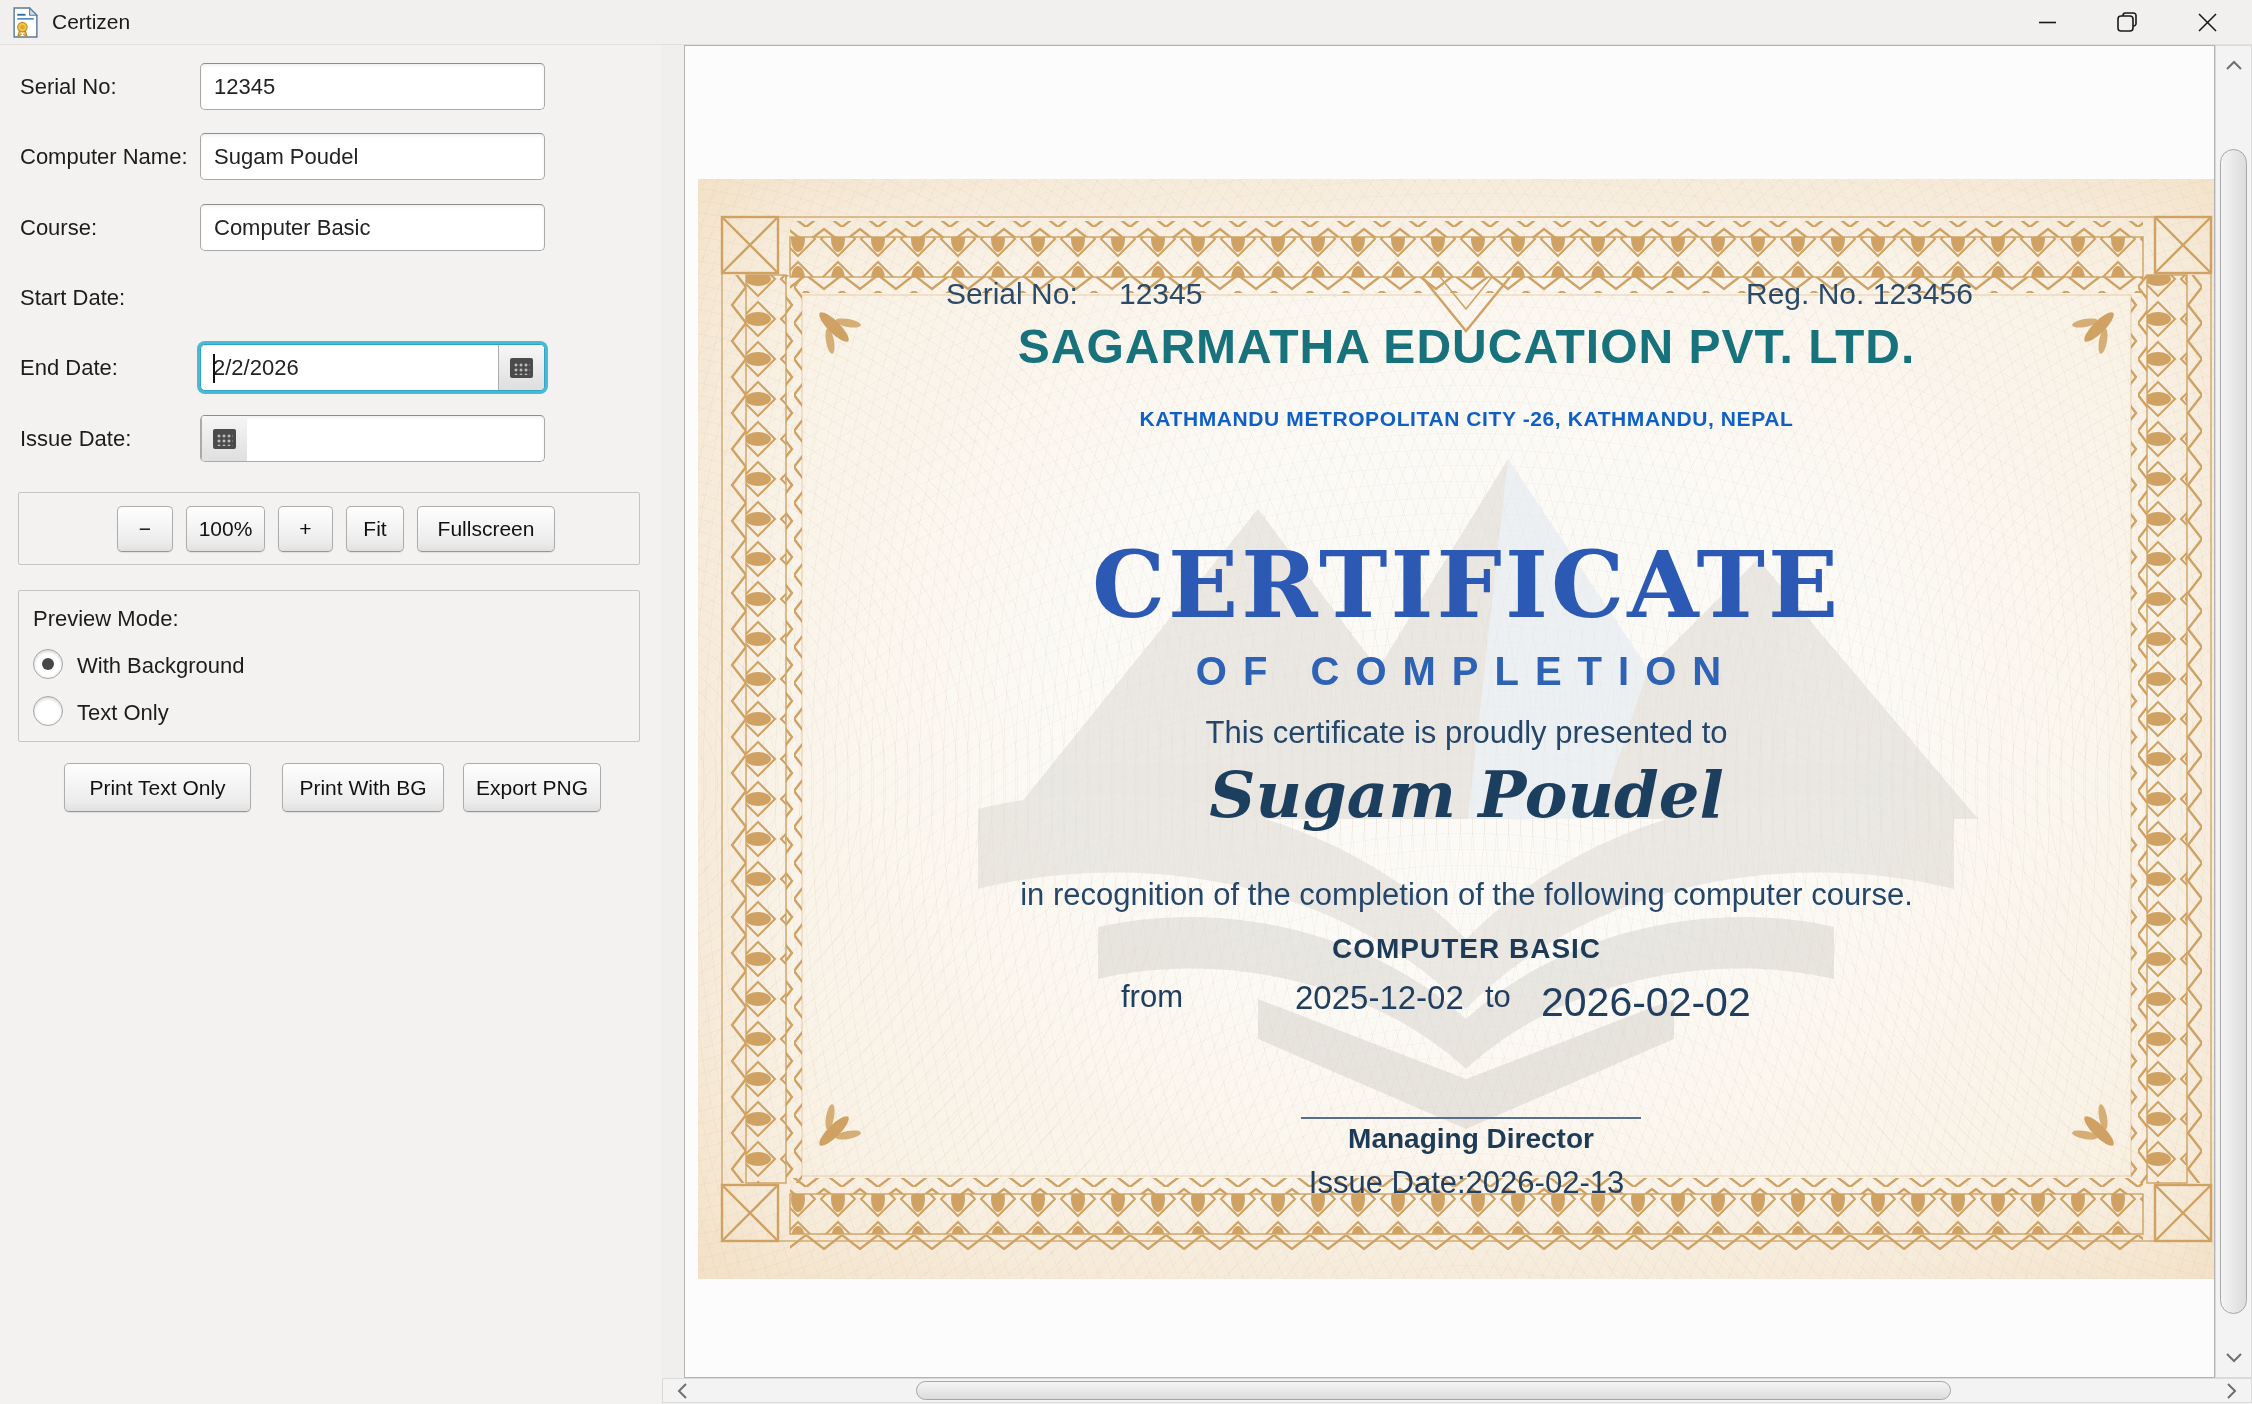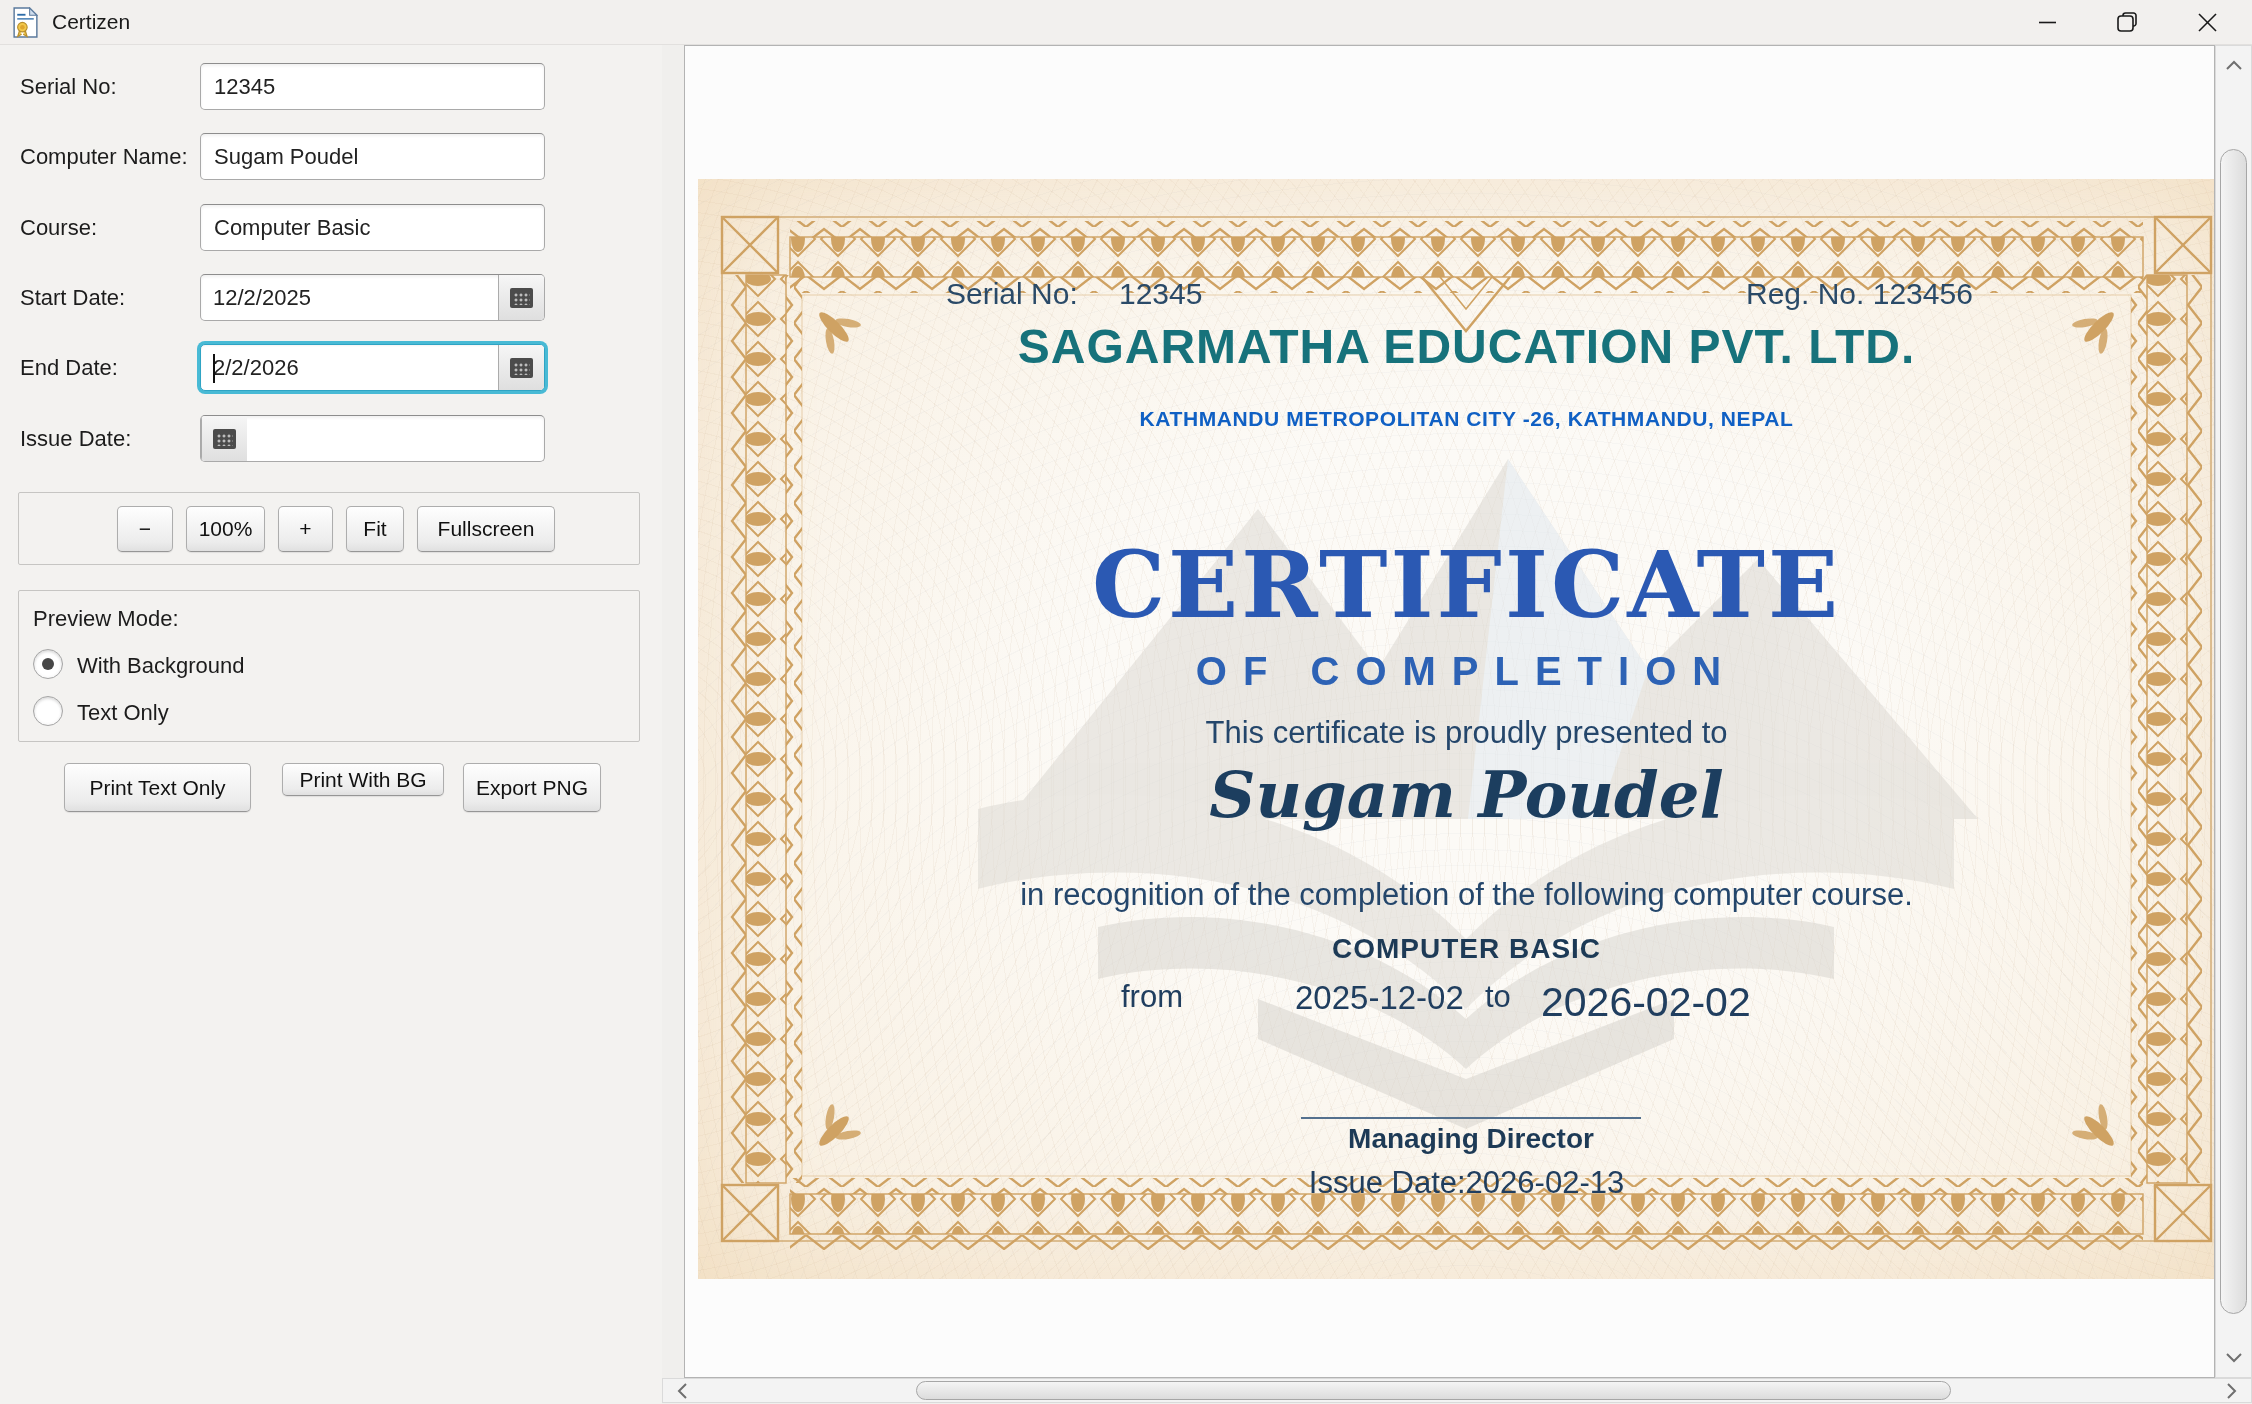--- a/index.html
+++ b/index.html
@@ -137,26 +137,20 @@
   <span class="form-label" style="top:18px">Serial No:</span>
   <input class="txt-field" style="top: 18px;" value="12345">
 
   <span class="form-label" style="top:88px">Computer Name:</span>
   <input class="txt-field" style="top: 88px;" value="Sugam Poudel">
 
   <span class="form-label" style="top:159px">Course:</span>
   <input class="txt-field" style="top: 159px;" value="Computer Basic">
 
   <span class="form-label" style="top:229px">Start Date:</span>
-  <div class="date-group" style="top:229px">
-    <input value="12/2/2025" style="">
-    <div class="cal-btn">
-      <span class="cal-glyph"></span>
-    </div>
-  </div>
 
   <span class="form-label" style="top:299px">End Date:</span>
   <div class="date-group focused" style="top:299px">
     <div style="position:relative; flex:1 1 auto; display:flex;">
       <span class="caret"></span>
       <input style="width: 100%;" value="2/2/2026">
     </div>
     <div class="cal-btn">
       <span class="cal-glyph"></span>
     </div>
@@ -183,21 +177,21 @@
       <span class="radio selected"></span>
       <span class="radio-text">With Background</span>
     </div>
     <div class="radio-row">
       <span class="radio"></span>
       <span class="radio-text">Text Only</span>
     </div>
   </div>
 
   <button class="btn" style="position:absolute; left:64px;  top:718px; width:187px; height:49px">Print Text Only</button>
-  <button class="btn" style="position:absolute; left:282px; top:718px; width:162px; height:33px">Print With BG</button>
+  <button class="btn" style="position:absolute; left:282px; top:718px; width:162px; height:49px">Print With BG</button>
   <button class="btn" style="position:absolute; left:463px; top:718px; width:138px; height:49px">Export PNG</button>
 </div>
 
 <div class="preview-pane">
   <div class="viewport">
 
     <div class="certificate">
 
       <svg class="cert-layer" viewBox="0 0 1537 1100" preserveAspectRatio="none">
         <g opacity="0.5">

